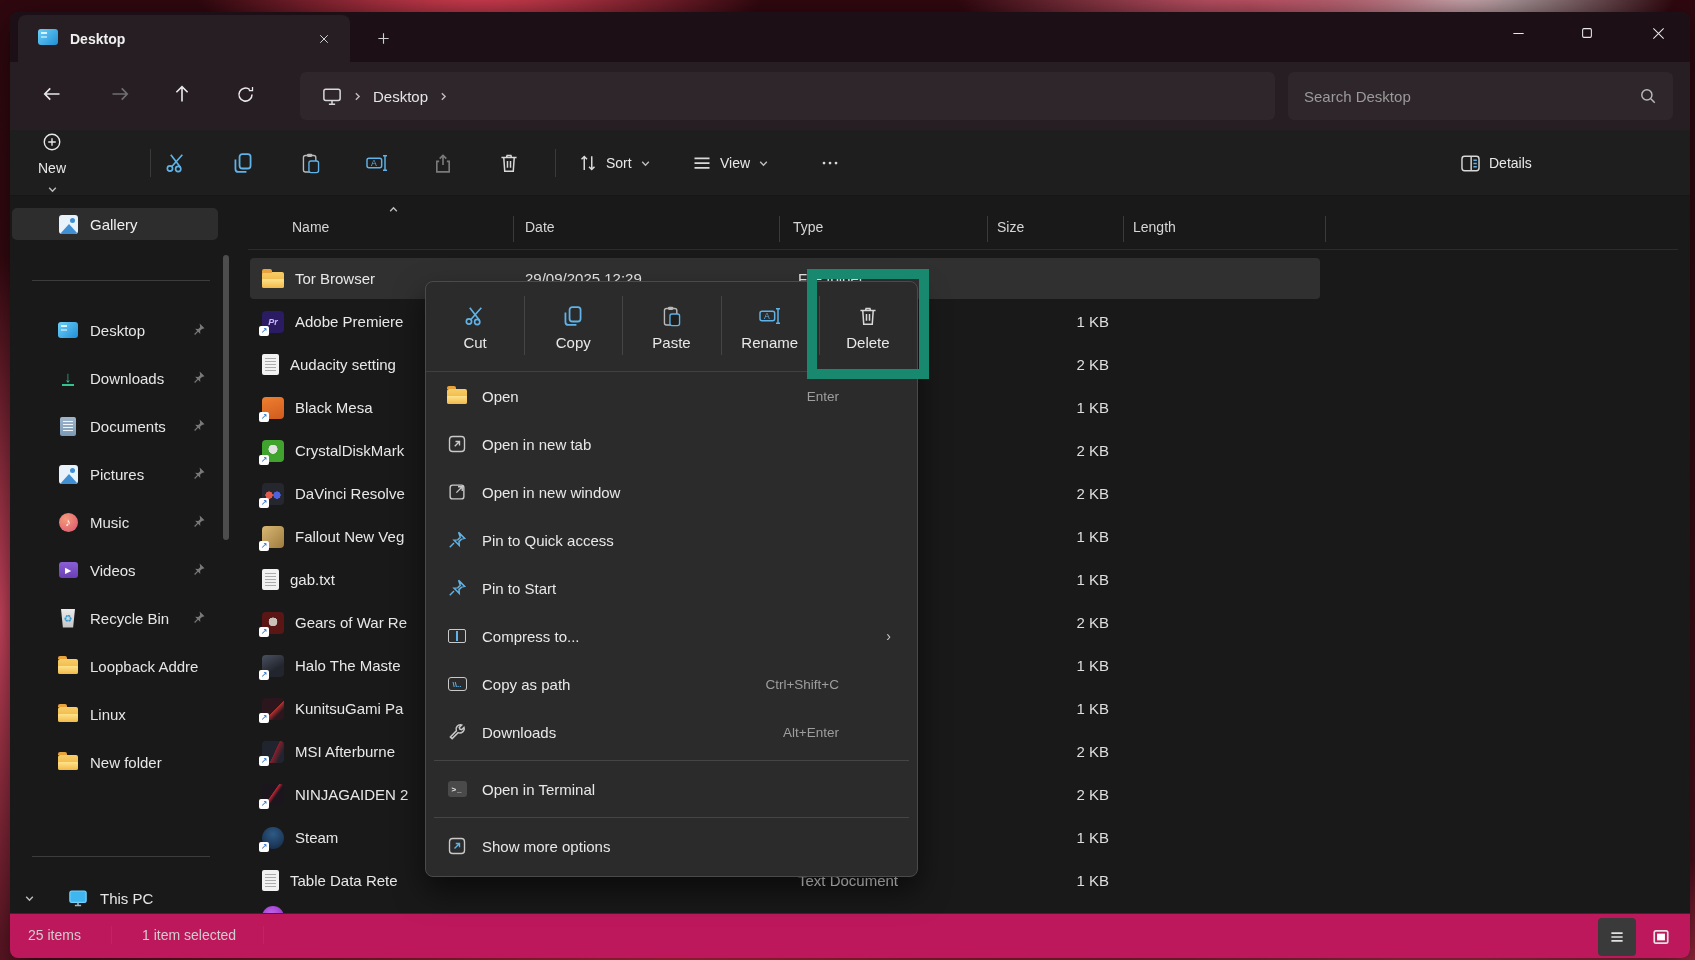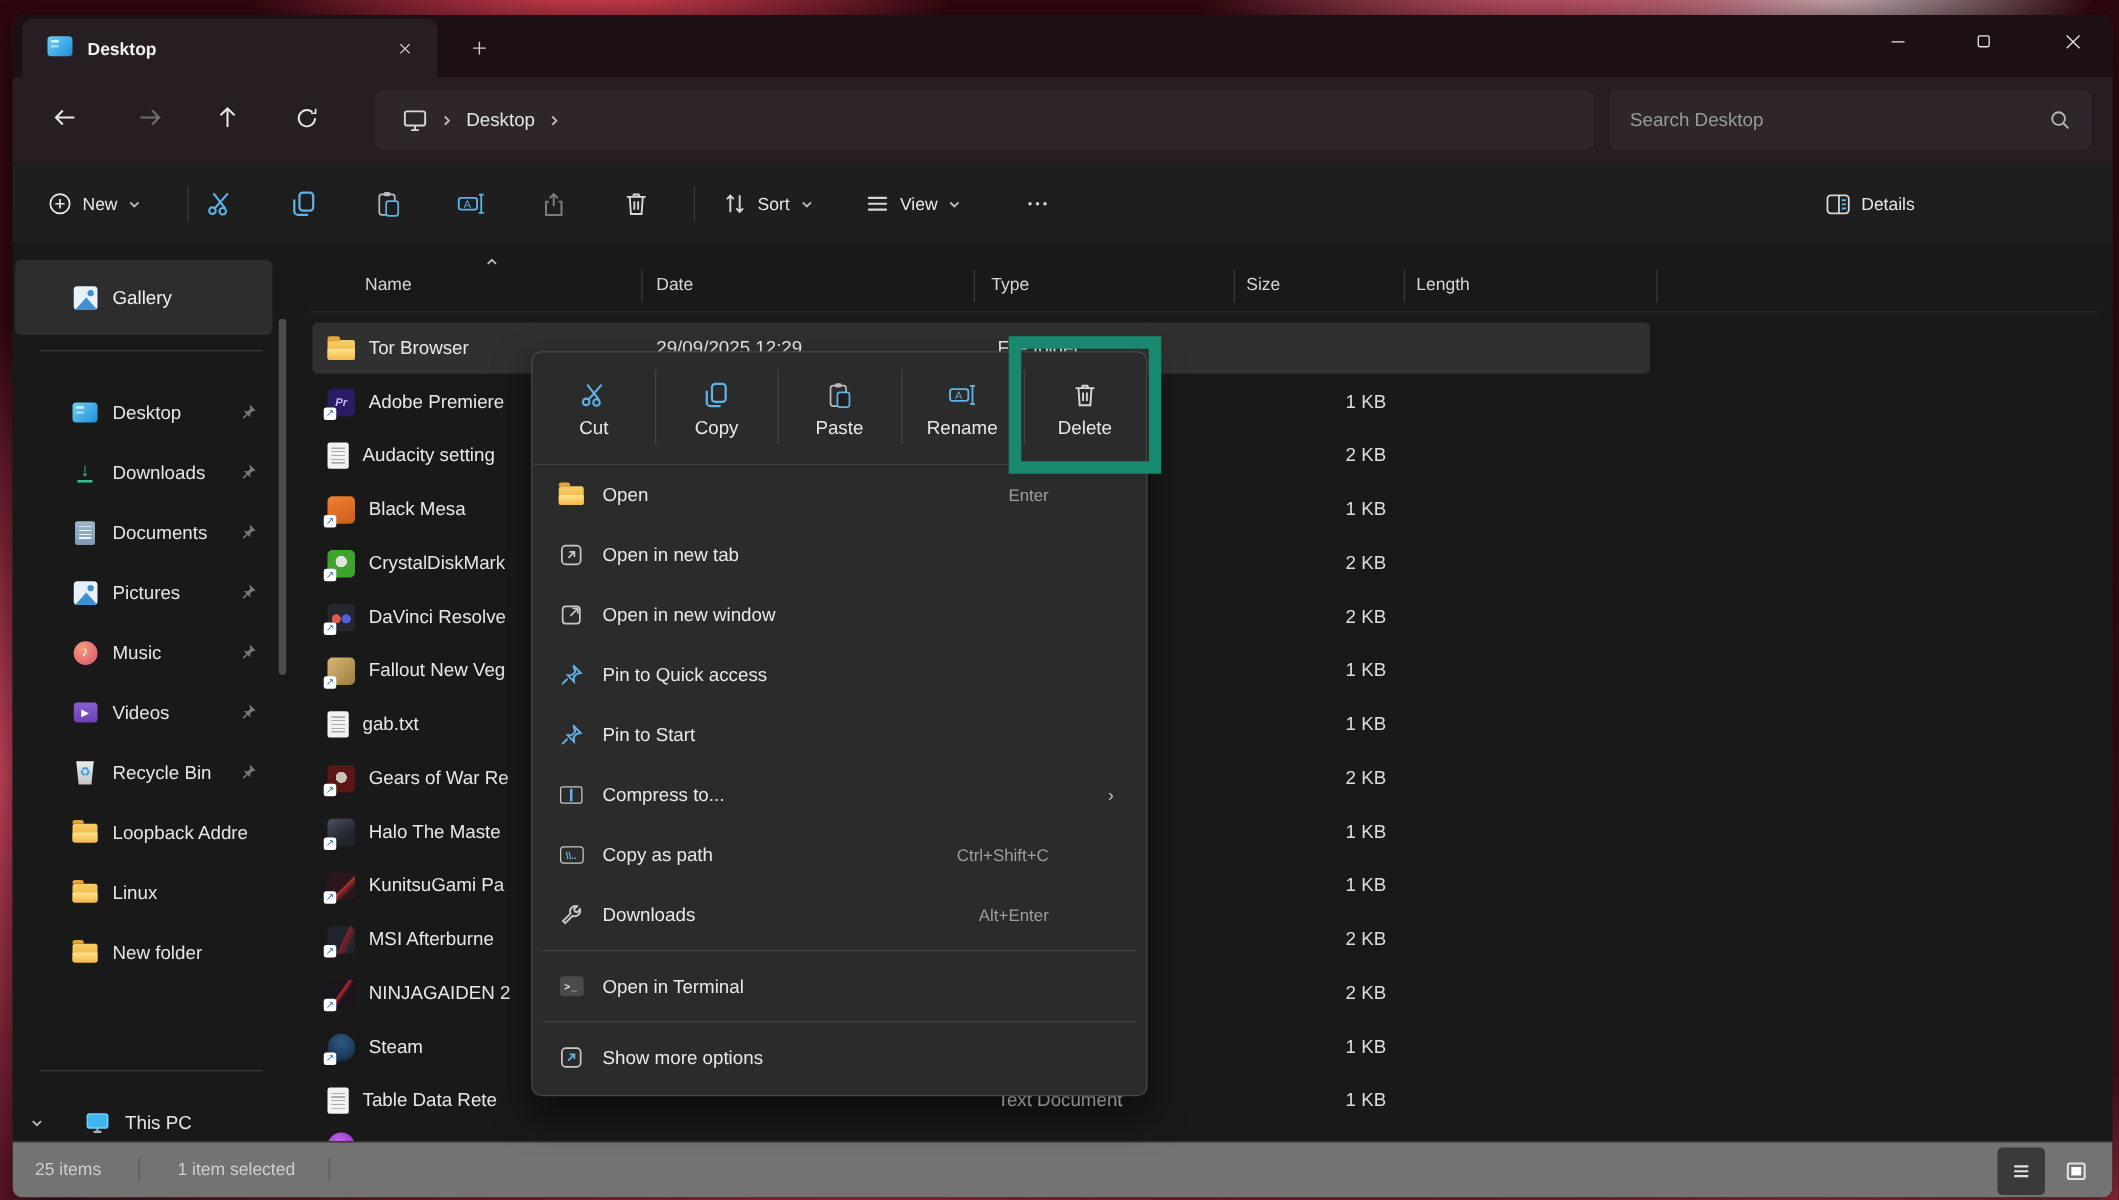--- a/index.html
+++ b/index.html
@@ -48,21 +48,21 @@
     border-bottom:1px solid #161616; }
   .tbtn { position:absolute; top:13px; height:40px; border-radius:5px; display:flex; align-items:center;
     justify-content:center; gap:8px; color:#e8e8e8; font-size:14px; padding:0 10px; }
   .tdiv { position:absolute; top:19px; width:1px; height:28px; background:#3a3a3a; }
 
   
   .main { position:absolute; left:0; top:184px; width:100%; height:717px; background:#191919; overflow:hidden; }
 
   
   .sidebar { position:absolute; left:0; top:0; width:238px; height:100%; }
-  .gallery { position:absolute; left:2px; top:12px; width:206px; height:60px; background:#2d2d2d;
+  .gallery { position:absolute; left:2px; top:12px; width:206px; height:32px; background:#2d2d2d;
     border-radius:5px; display:flex; align-items:center; color:#f0f0f0; font-size:15px; }
   .side-sep { position:absolute; left:22px; width:178px; height:1px; background:#3c3c3c; }
   .side-list { position:absolute; left:2px; top:110px; width:210px; }
   .side-item { height:48px; display:flex; align-items:center; color:#e6e6e6; font-size:15px;
     border-radius:5px; position:relative; }
   .sicon { width:22px; margin:0 11px 0 45px; display:flex; justify-content:center; }
   .gallery .sicon { margin-left:45px; }
   .side-item .pin { position:absolute; right:16px; top:16px; opacity:.75; }
   .thispc { position:absolute; left:2px; top:680px; width:210px; height:44px; display:flex;
     align-items:center; color:#e6e6e6; font-size:15px; }
@@ -134,21 +134,21 @@
     display:flex; align-items:center; justify-content:center; }
   .g-zip { width:18px; height:14px; border:1.3px solid #c9c9c9; border-radius:2px; position:relative; display:inline-block; }
   .g-zip::before { content:""; position:absolute; left:7px; top:1px; bottom:1px; width:0;
     border-left:2px dashed #5fb3e8; }
   .g-term { width:19px; height:16px; border-radius:3px; background:#4a4a4a; color:#e8e8e8;
     font-size:8px; font-weight:bold; display:flex; align-items:center; justify-content:center; letter-spacing:1px; }
   .g-cpath { width:19px; height:14px; border:1.3px solid #c9c9c9; border-radius:3px; color:#5fb3e8;
     font-size:8px; font-weight:bold; display:flex; align-items:center; justify-content:center; }
 
   
-  .status { position:absolute; left:0; bottom:0; width:100%; height:45px; background:#737373;
+  .status { position:absolute; left:0; bottom:0; width:100%; height:45px; background:#be185d;
     border-top:1px solid #2e2e2e; color:#cfcfcf; font-size:14px; }
   .status .txt { position:absolute; top:13px; }
   .status .bar { position:absolute; top:12px; width:1px; height:18px; background:#5a5a5a; }
   .viewbtn { position:absolute; top:4px; width:38px; height:38px; border-radius:4px;
     display:flex; align-items:center; justify-content:center; }
   .viewbtn.active { background:#3a3a3a; }
 
   
   .cmenu { position:absolute; left:425px; top:281px; width:493px; background:#2b2b2b;
     border:1px solid #4a4a4a; border-radius:8px; box-shadow:0 14px 30px rgba(0,0,0,.55);
@@ -252,21 +252,21 @@
         <span>
             <svg width="18" height="18" viewBox="0 0 16 16" fill="none" stroke="#b9b9b9" stroke-width="1.3">
               <circle cx="7" cy="7" r="4.5"></circle>
               <path d="M10.5 10.5L14 14"></path>
             </svg>
           </span>
       </div>
     </div>
 
     <div class="toolbar">
-      <div class="tbtn" style="left:18px;">
+      <div class="tbtn" style="left:18px;flex-direction:column;">
         <span>
             <svg width="20" height="20" viewBox="0 0 16 16" fill="none" stroke="#e8e8e8" stroke-width="1.1">
               <circle cx="8" cy="8" r="6.2"></circle>
               <path d="M8 5v6M5 8h6"></path>
             </svg>
           </span>
         <span>New</span>
         <span>
             <svg width="11" height="11" viewBox="0 0 10 10" fill="none" stroke="#bdbdbd" stroke-width="1.3">
               <path d="M2 3.5l3 3 3-3"></path>

